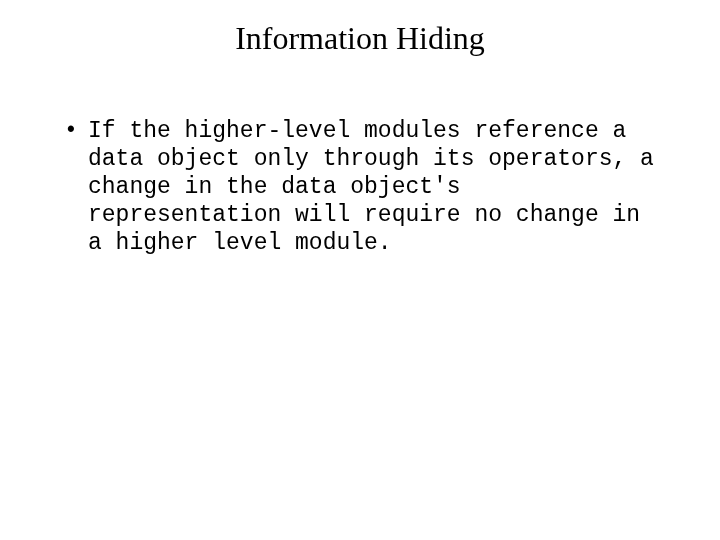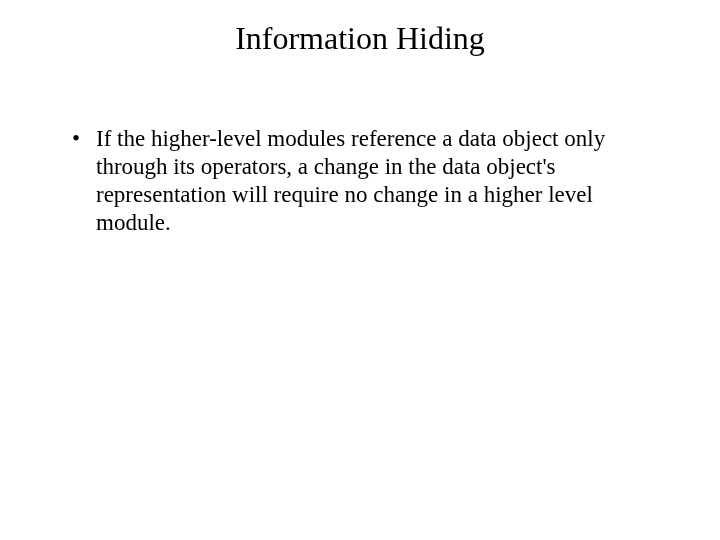--- a/index.html
+++ b/index.html
@@ -22,22 +22,23 @@
     font-size: 32px;
     font-weight: normal;
     padding-top: 20px;
     margin: 0;
   }
   .body {
     padding: 60px 60px 0 60px;
   }
   ul.bullets {
     list-style: none;
-    margin: 8px;
+    margin: 0;
     padding: 0;
+    font-family: Liberation Mono, monospace;
   }
   ul.bullets > li {
     position: relative;
     font-size: 23px;
     line-height: 1.22;
     padding-left: 28px;
     margin-bottom: 4px;
   }
   ul.bullets > li::before {
     content: "•";

